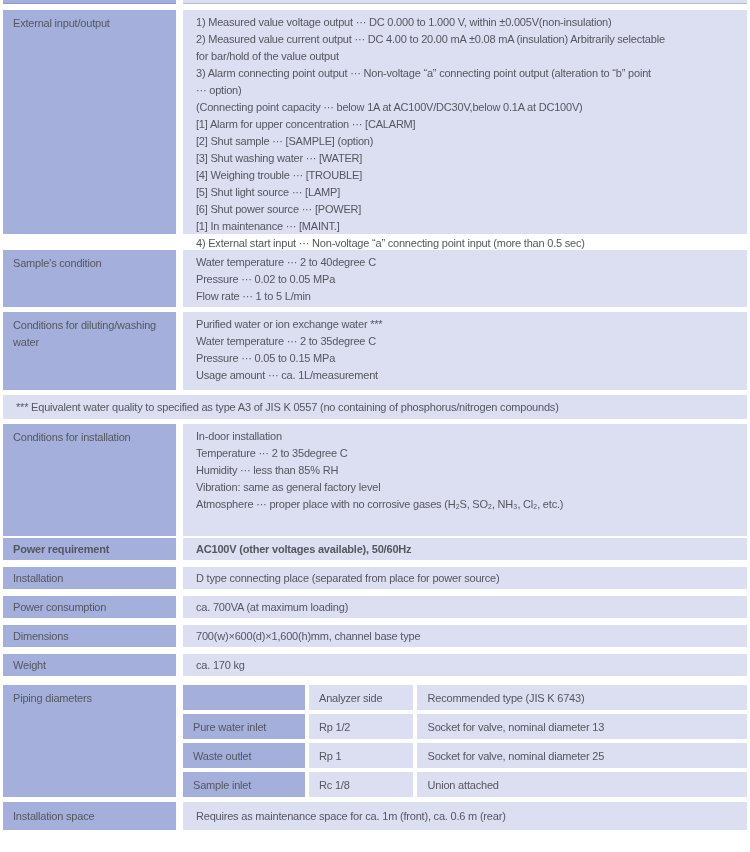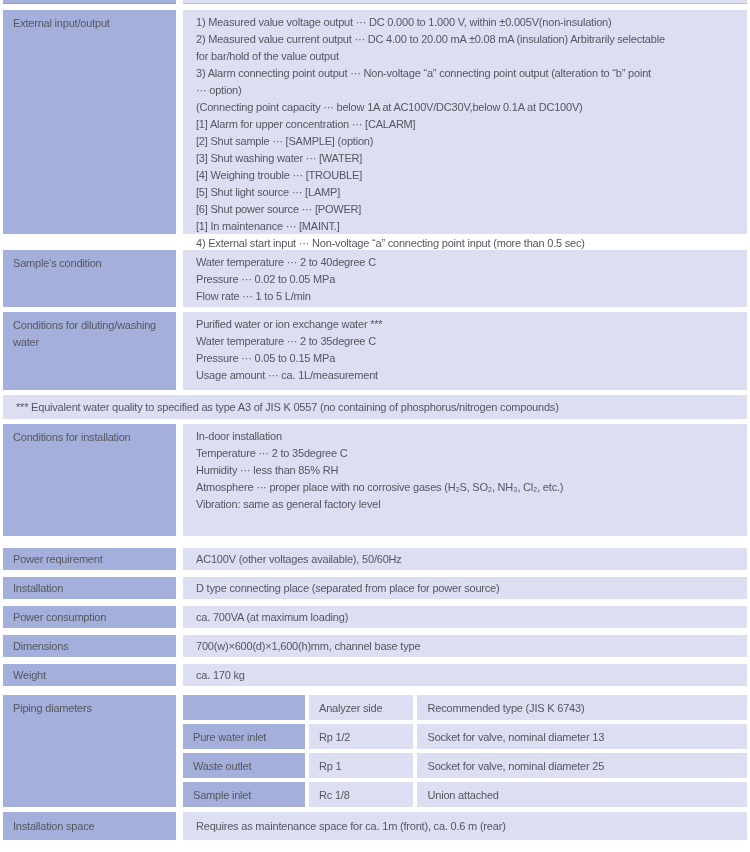--- a/index.html
+++ b/index.html
@@ -46,21 +46,21 @@
     display: flex; align-items: center;
     padding-left: 13px;
     white-space: nowrap;
   }
   
   .single { height: 22px; margin-top: 7px; }
   .single .lbl, .single .content {
     display: flex; align-items: center;
     padding-top: 0; padding-bottom: 0;
   }
-  .r-powerreq { margin-top: 12px; }
+  .r-powerreq { margin-top: 2px; font-weight: bold; }
   
   .r-piping { height: 112px; margin-top: 9px; }
   .piping-content { width: 564px; flex: none; margin-left: 7px; }
   .p-row { display: flex; height: 25px; }
   .p-row + .p-row { margin-top: 4px; }
   .pc { box-sizing: border-box; display: flex; align-items: center; white-space: nowrap; }
   .pc1 { width: 125px; background: #a4b0db; padding-left: 10px; }
   .pc2 { width: 106px; background: #dcdef1; margin-left: 4px; padding-left: 10px; }
   .pc3 { width: 339px; background: #dcdef1; margin-left: 4px; padding-left: 11px; }
   .pc-corner { background: #a4b0db; }
@@ -119,22 +119,22 @@
   <div class="row r-note">
     <div class="note-band">*** Equivalent water quality to specified as type A3 of JIS K 0557 (no containing of phosphorus/nitrogen compounds)</div>
   </div>
 
   <div class="row r-instcond">
     <div class="lbl">Conditions for installation</div>
     <div class="content">
       <div class="line">In-door installation</div>
       <div class="line">Temperature ··· 2 to 35degree C</div>
       <div class="line">Humidity ··· less than 85% RH</div>
+      <div class="line">Vibration: same as general factory level</div>
       <div class="line">Atmosphere ··· proper place with no corrosive gases (H₂S, SO₂, NH₃, Cl₂, etc.)</div>
-      <div class="line">Vibration: same as general factory level</div>
     </div>
   </div>
 
   <div class="row single r-powerreq">
     <div class="lbl">Power requirement</div>
     <div class="content">AC100V (other voltages available), 50/60Hz</div>
   </div>
 
   <div class="row single">
     <div class="lbl">Installation</div>

